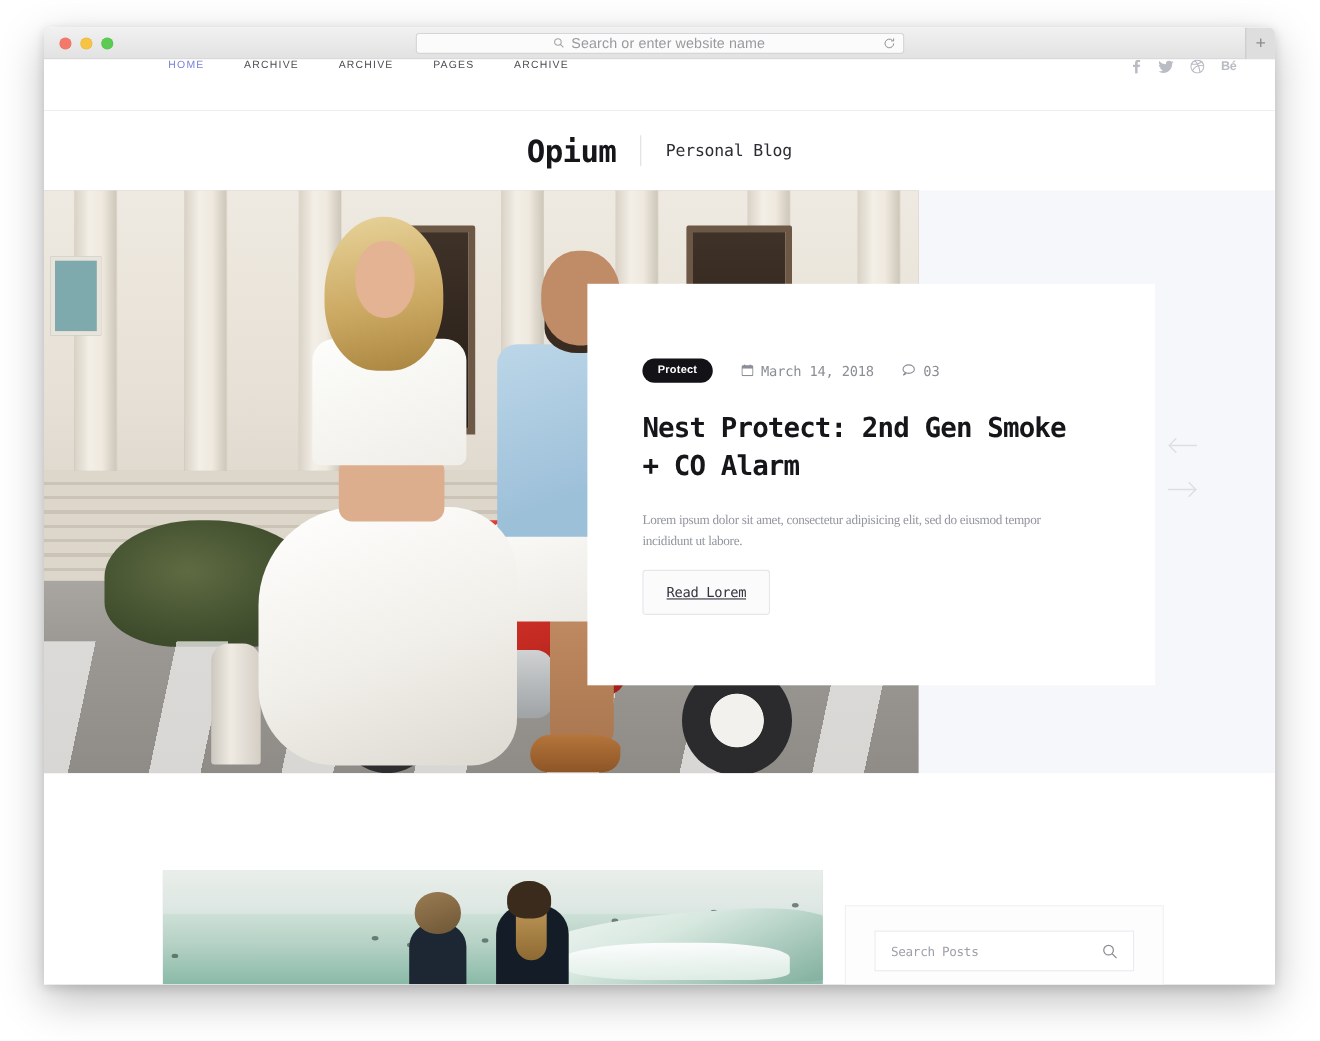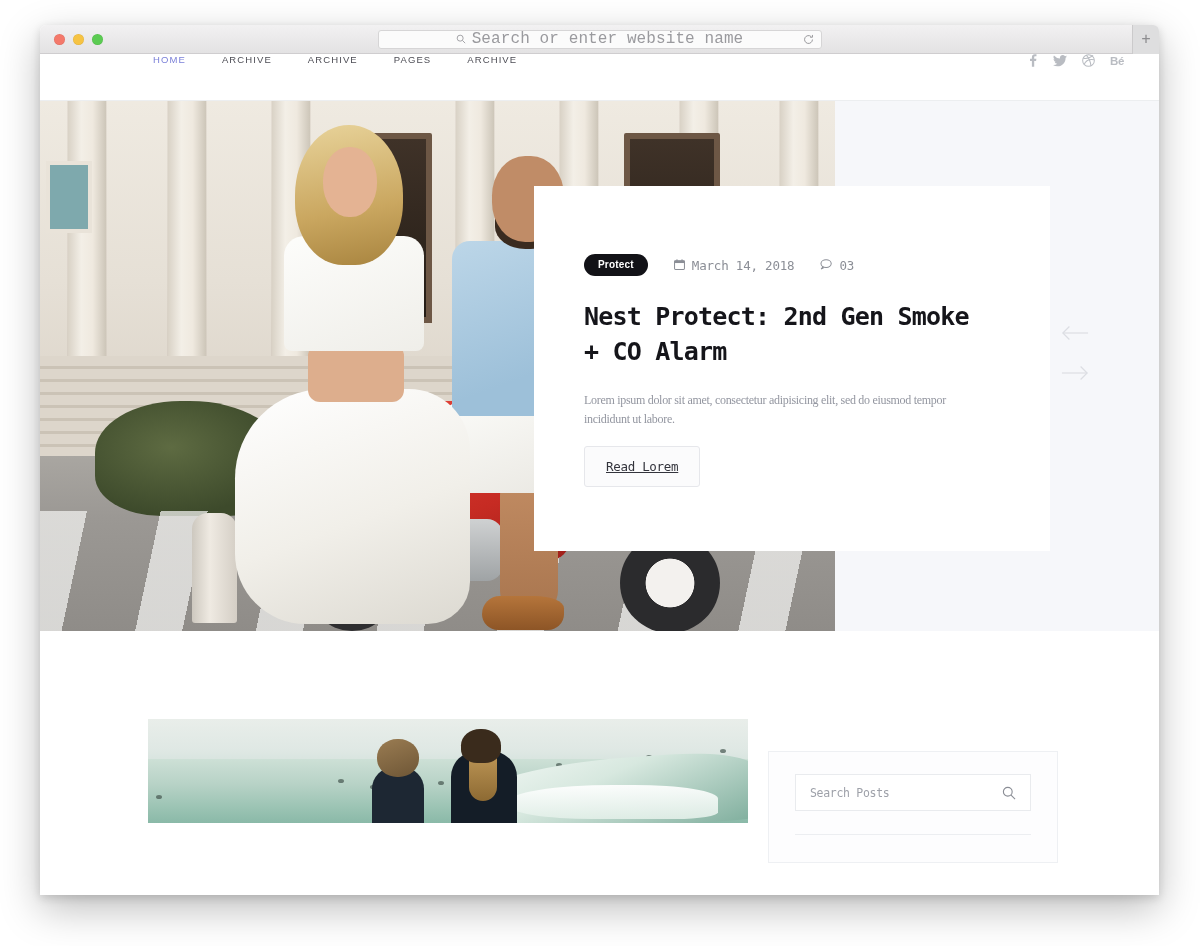--- a/index.html
+++ b/index.html
@@ -53,22 +53,22 @@
     height: 19px;
     background: #fbfbfb;
     border: 1px solid #d6d5d6;
     border-radius: 3px;
     display: flex;
     align-items: center;
     justify-content: center;
     gap: 6px;
   }
   .url-placeholder {
-    font-family: Liberation Mono, monospace;
-    font-size: 16px;
+    font-family: Liberation Sans, sans-serif;
+    font-size: 13px;
     color: #9a9a9e;
     letter-spacing: .1px;
   }
   .url-search-icon { color: #a4a4a8; display:flex; }
   .url-reload {
     position: absolute;
     right: 7px;
     color: #8e8e92;
     display: flex;
   }
@@ -555,20 +555,25 @@
             <circle cx="7" cy="7" r="6.3"></circle>
             <path d="M1.3 4.6c4.2.6 8-0.5 10.6-3"></path>
             <path d="M2.2 11.4C4 7.3 7.8 5.2 12.9 6.2"></path>
             <path d="M4.6 1.1C7.4 4 9.2 8.1 9.6 12.8"></path>
           </svg>
         </span>
         <span style="font-family:'Liberation Sans',sans-serif;font-size:11.5px;font-weight:bold;letter-spacing:-.4px;">Bé</span>
       </div>
     </div>
 
+    <div class="logo-band">
+      <a class="logo-mark" href="#" style="text-decoration:none;">Opium</a>
+      <span class="logo-divider"></span>
+      <span class="logo-tagline">Personal Blog</span>
+    </div>
 
     <div class="hero">
 
       <div class="hero-photo">
         <div class="ph-sky"></div>
         <div class="ph-building"></div>
         <div class="ph-col" style="left:28px;"></div>
         <div class="ph-col" style="left:128px;"></div>
         <div class="ph-col" style="left:232px;"></div>
         <div class="ph-col" style="left:416px;"></div>

